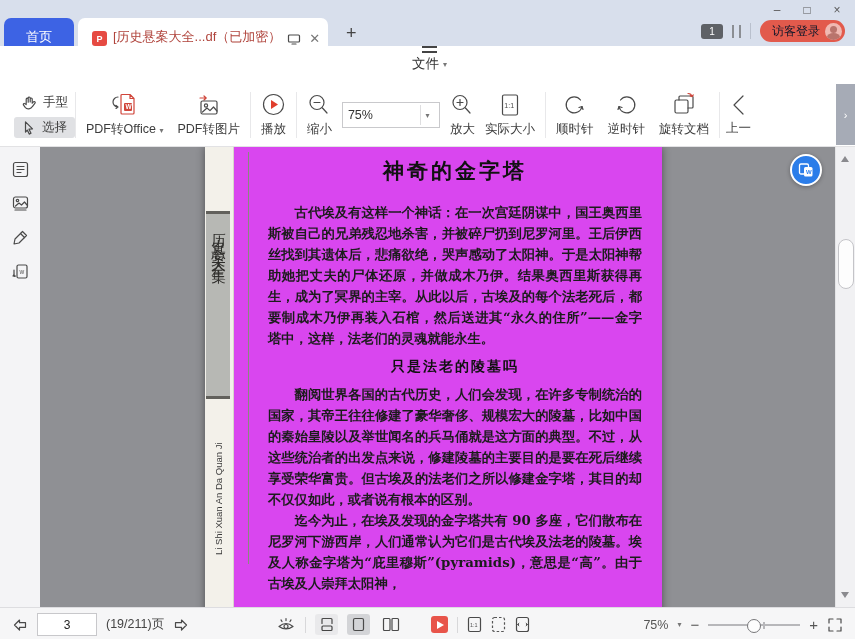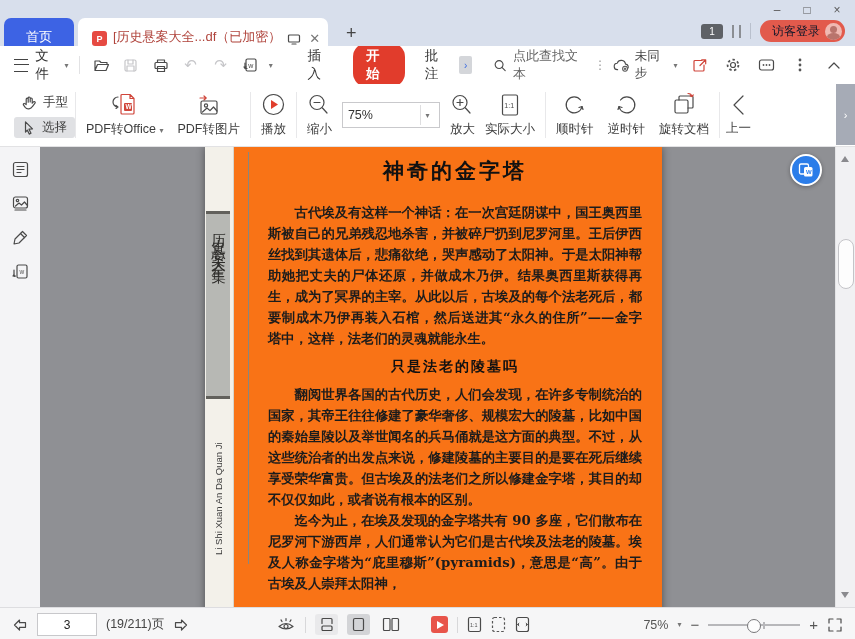--- a/index.html
+++ b/index.html
@@ -32,21 +32,21 @@
              display:flex;align-items:center;justify-content:center;padding:0 3px;}
   .badge-bars{width:5px;height:13px;border-left:2px solid #8b8e93;border-right:2px solid #8b8e93;}
   .tb-div{width:1px;height:16px;background:#b9c0cd;}
   .login-pill{height:22px;background:#e25a4c;color:#0f172a;border-radius:12px;display:flex;align-items:center;
               gap:5px;padding:0 3px 0 12px;font-size:12px;}
   .avatar{width:17px;height:17px;border-radius:50%;background:#f0b9b2;position:relative;overflow:hidden;}
   .avatar::before{content:"";position:absolute;left:5px;top:3px;width:7px;height:7px;border-radius:50%;background:#b9746c;}
   .avatar::after{content:"";position:absolute;left:2px;top:10px;width:13px;height:8px;border-radius:50%;background:#b9746c;}
 
   
-  .menubar{height:38px;background:#fff;display:flex;align-items:center;padding:0 10px 0 14px;gap:7px;}
+  .menubar{height:38px;background:#fff;display:flex;align-items:center;padding:0 10px 0 14px;gap:7px;flex-direction:column;}
   .hamburger{width:15px;height:11px;border-top:1.5px solid #444;border-bottom:1.5px solid #444;position:relative;}
   .hamburger::after{content:"";position:absolute;left:0;top:4px;width:15px;height:1.5px;background:#444;}
   .menu-file{display:flex;align-items:center;gap:4px;font-size:13.5px;color:#333;}
   .caret{font-size:8px;color:#777;}
   .mb-div{width:1px;height:18px;background:#e2e2e4;margin:0 3px;}
   .mb-btn{width:24px;height:24px;display:flex;align-items:center;justify-content:center;}
   .glyph-dis{color:#c6c6c9;font-size:15px;}
   .rib-tab{padding:4px 13px;border-radius:14px;font-size:13.5px;color:#333;}
   .rib-tab.active{background:#e13c2c;color:#fff;font-weight:bold;}
   .annot-expand{width:13px;height:18px;background:#d4d6da;color:#3a6be0;font-size:10px;display:flex;
@@ -85,21 +85,21 @@
          border-right:4.5px solid transparent;border-bottom:6px solid #8a8a8e;}
   .sb-down{position:absolute;bottom:9px;left:5px;width:0;height:0;border-left:4.5px solid transparent;
            border-right:4.5px solid transparent;border-top:6px solid #8a8a8e;}
   .sb-thumb{position:absolute;top:92px;left:2px;width:14px;height:48px;background:#fdfdfd;
             border:1px solid #c4c4c8;border-radius:8px;}
   .float-btn{position:absolute;top:7px;right:33px;width:28px;height:28px;border-radius:50%;background:#2b7de9;
              border:2px solid #fff;box-shadow:0 1px 4px rgba(0,0,0,.3);display:flex;align-items:center;
              justify-content:center;z-index:5;}
 
   
-  .page{position:absolute;left:165px;top:0;width:457px;height:480px;background:#f97316;
+  .page{position:absolute;left:165px;top:0;width:457px;height:480px;background:#d946ef;
         box-shadow:0 0 8px rgba(0,0,0,.45);}
   .spine{position:absolute;left:0;top:0;width:28px;height:100%;background:#f3f1ea;border-right:1px solid #d8d5cc;}
   .spine-block{position:absolute;left:1px;top:64px;width:24px;height:182px;background:#b7b8b4;
                border-top:3px solid #62615c;border-bottom:3px solid #62615c;display:flex;justify-content:center;}
   .spine-title{writing-mode:vertical-rl;font-family:"DejaVu Serif","Liberation Serif",serif;font-size:14.5px;
                letter-spacing:6px;color:#2e2d2a;margin-top:8px;}
   .spine-pinyin{position:absolute;left:8px;top:268px;height:140px;writing-mode:vertical-rl;
                 transform:rotate(180deg);font-size:9.5px;color:#3a3a3a;white-space:nowrap;}
   .fold-line{position:absolute;left:43px;top:5px;width:1px;height:412px;background:#8a877f;}
   .pdf-text{margin:10px 20px 0 63px;width:374px;}

